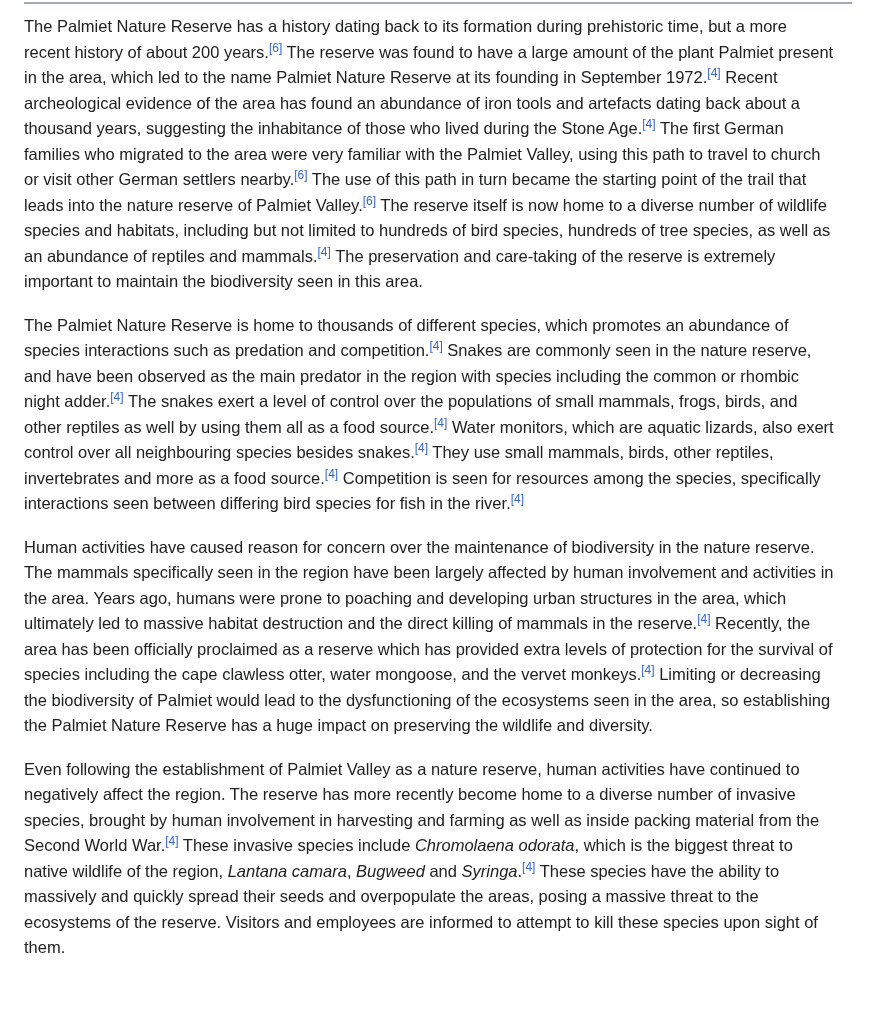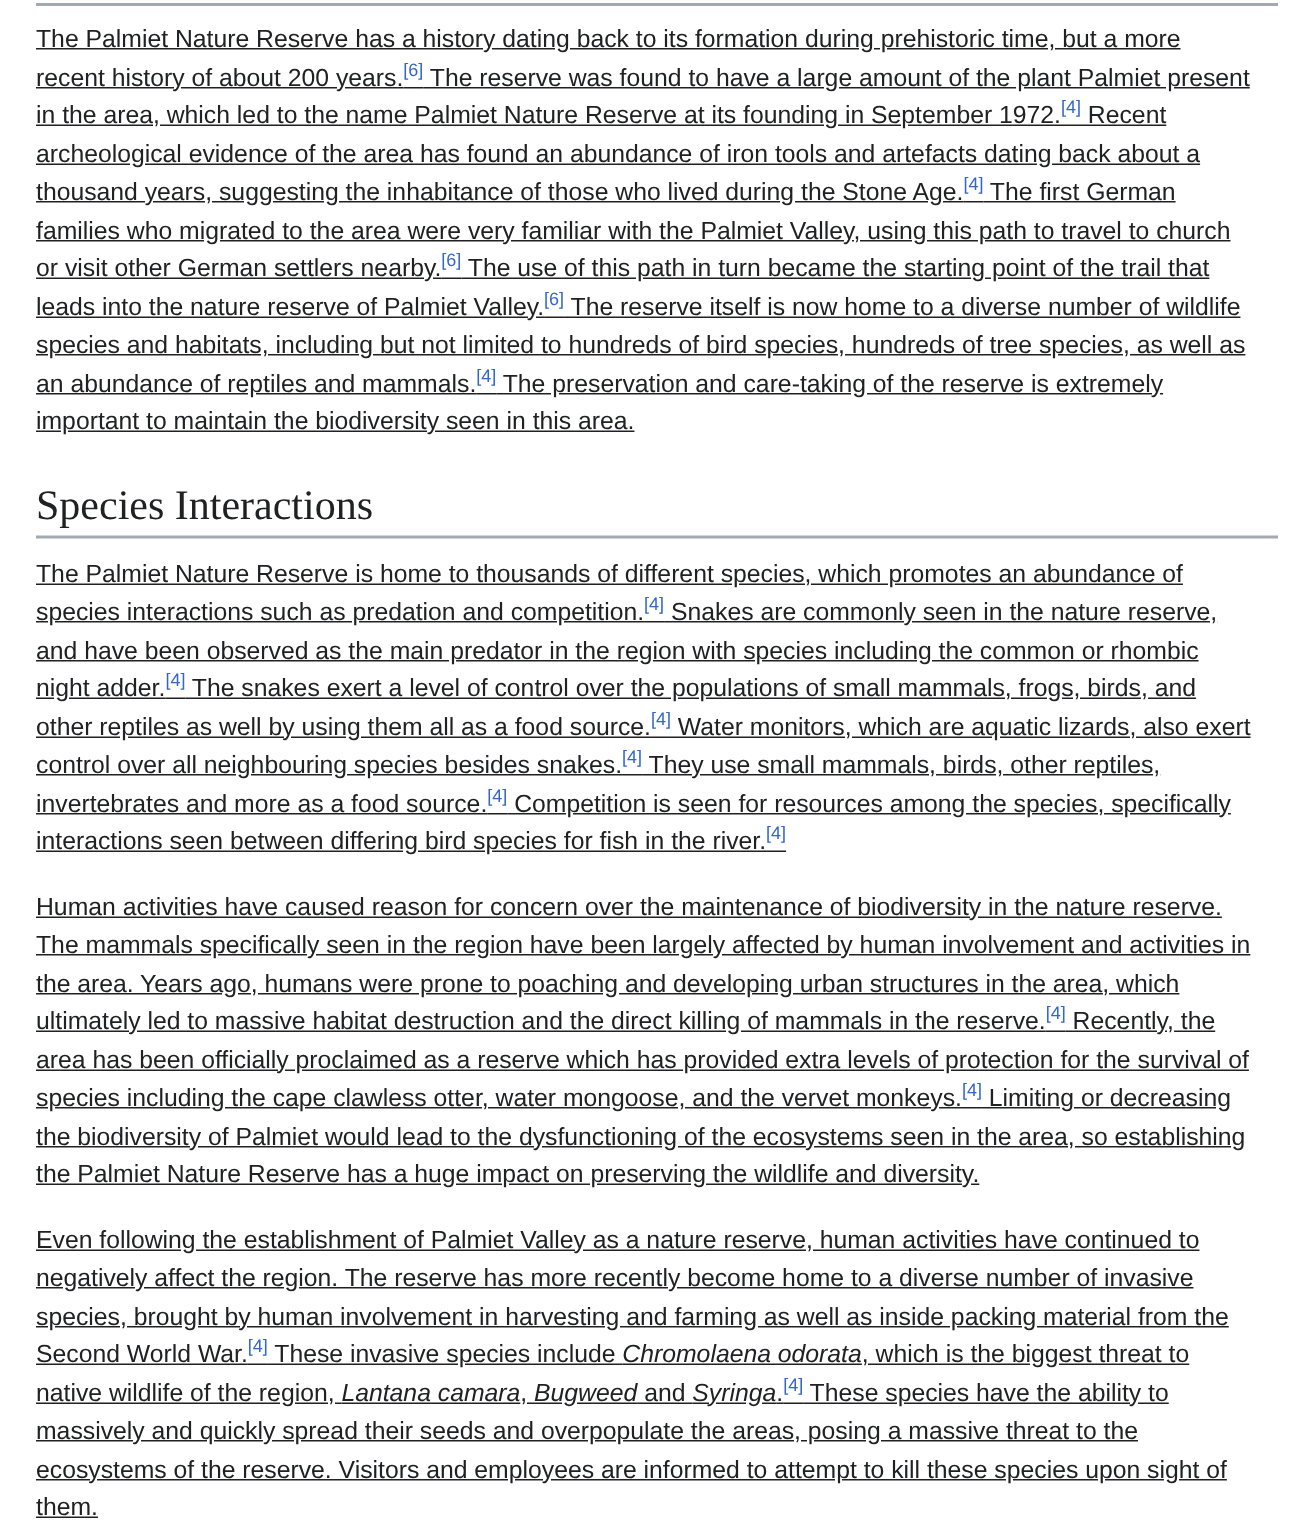--- a/index.html
+++ b/index.html
@@ -23,21 +23,20 @@
     padding: 0 23px 20px 24px;
   }
   .prev-rule {
     height: 0;
     margin-top: 2px;
     margin-bottom: 10px;
     border-bottom: 2px solid var(--rule);
   }
   p {
     margin: 0 17px 18px 0;
-    text-decoration: underline;
   }
   h2 {
     font-family: "Liberation Serif", "DejaVu Serif", serif;
     font-weight: normal;
     font-size: 28px;
     line-height: 30px;
     color: var(--text);
     margin: 28px 0 12px 0;
     padding-bottom: 4px;
     border-bottom: 2px solid var(--rule);
@@ -56,21 +55,20 @@
 </style>
 </head>
 <body>
 
 <div class="page">
 
   <div class="prev-rule"></div>
 
   <p><span>The Palmiet Nature Reserve has a history dating back to its formation during prehistoric time, but a more recent history of about 200 years.</span><sup class="reference"><a href="#">[6]</a></sup><span> The reserve was found to have a large amount of the plant Palmiet present in the area, which led to the name Palmiet Nature Reserve at its founding in September 1972.</span><sup class="reference"><a href="#">[4]</a></sup><span> Recent archeological evidence of the area has found an abundance of iron tools and artefacts dating back about a thousand years, suggesting the inhabitance of those who lived during the Stone Age.</span><sup class="reference"><a href="#">[4]</a></sup><span> The first German families who migrated to the area were very familiar with the Palmiet Valley, using this path to travel to church or visit other German settlers nearby.</span><sup class="reference"><a href="#">[6]</a></sup><span> The use of this path in turn became the starting point of the trail that leads into the nature reserve of Palmiet Valley.</span><sup class="reference"><a href="#">[6]</a></sup><span> The reserve itself is now home to a diverse number of wildlife species and habitats, including but not limited to hundreds of bird species, hundreds of tree species, as well as an abundance of reptiles and mammals.</span><sup class="reference"><a href="#">[4]</a></sup><span> The preservation and care-taking of the reserve is extremely important to maintain the biodiversity seen in this area.</span></p>
 
-  <h2>Species Interactions</h2>
 
   <p><span>The Palmiet Nature Reserve is home to thousands of different species, which promotes an abundance of species interactions such as predation and competition.</span><sup class="reference"><a href="#">[4]</a></sup><span> Snakes are commonly seen in the nature reserve, and have been observed as the main predator in the region with species including the common or rhombic night adder.</span><sup class="reference"><a href="#">[4]</a></sup><span> The snakes exert a level of control over the populations of small mammals, frogs, birds, and other reptiles as well by using them all as a food source.</span><sup class="reference"><a href="#">[4]</a></sup><span> Water monitors, which are aquatic lizards, also exert control over all neighbouring species besides snakes.</span><sup class="reference"><a href="#">[4]</a></sup><span> They use small mammals, birds, other reptiles, invertebrates and more as a food source.</span><sup class="reference"><a href="#">[4]</a></sup><span> Competition is seen for resources among the species, specifically interactions seen between differing bird species for fish in the river.</span><sup class="reference"><a href="#">[4]</a></sup></p>
 
 
   <p><span>Human activities have caused reason for concern over the maintenance of biodiversity in the nature reserve. The mammals specifically seen in the region have been largely affected by human involvement and activities in the area. Years ago, humans were prone to poaching and developing urban structures in the area, which ultimately led to massive habitat destruction and the direct killing of mammals in the reserve.</span><sup class="reference"><a href="#">[4]</a></sup><span> Recently, the area has been officially proclaimed as a reserve which has provided extra levels of protection for the survival of species including the cape clawless otter, water mongoose, and the vervet monkeys.</span><sup class="reference"><a href="#">[4]</a></sup><span> Limiting or decreasing the biodiversity of Palmiet would lead to the dysfunctioning of the ecosystems seen in the area, so establishing the Palmiet Nature Reserve has a huge impact on preserving the wildlife and diversity.</span></p>
 
   <p><span>Even following the establishment of Palmiet Valley as a nature reserve, human activities have continued to negatively affect the region. The reserve has more recently become home to a diverse number of invasive species, brought by human involvement in harvesting and farming as well as inside packing material from the Second World War.</span><sup class="reference"><a href="#">[4]</a></sup><span> These invasive species include </span><i>Chromolaena odorata</i><span>, which is the biggest threat to native wildlife of the region, </span><i>Lantana camara</i><span>, </span><i>Bugweed</i><span> and </span><i>Syringa</i><span>.</span><sup class="reference"><a href="#">[4]</a></sup><span> These species have the ability to massively and quickly spread their seeds and overpopulate the areas, posing a massive threat to the ecosystems of the reserve. Visitors and employees are informed to attempt to kill these species upon sight of them.</span></p>
 
 </div>
 

